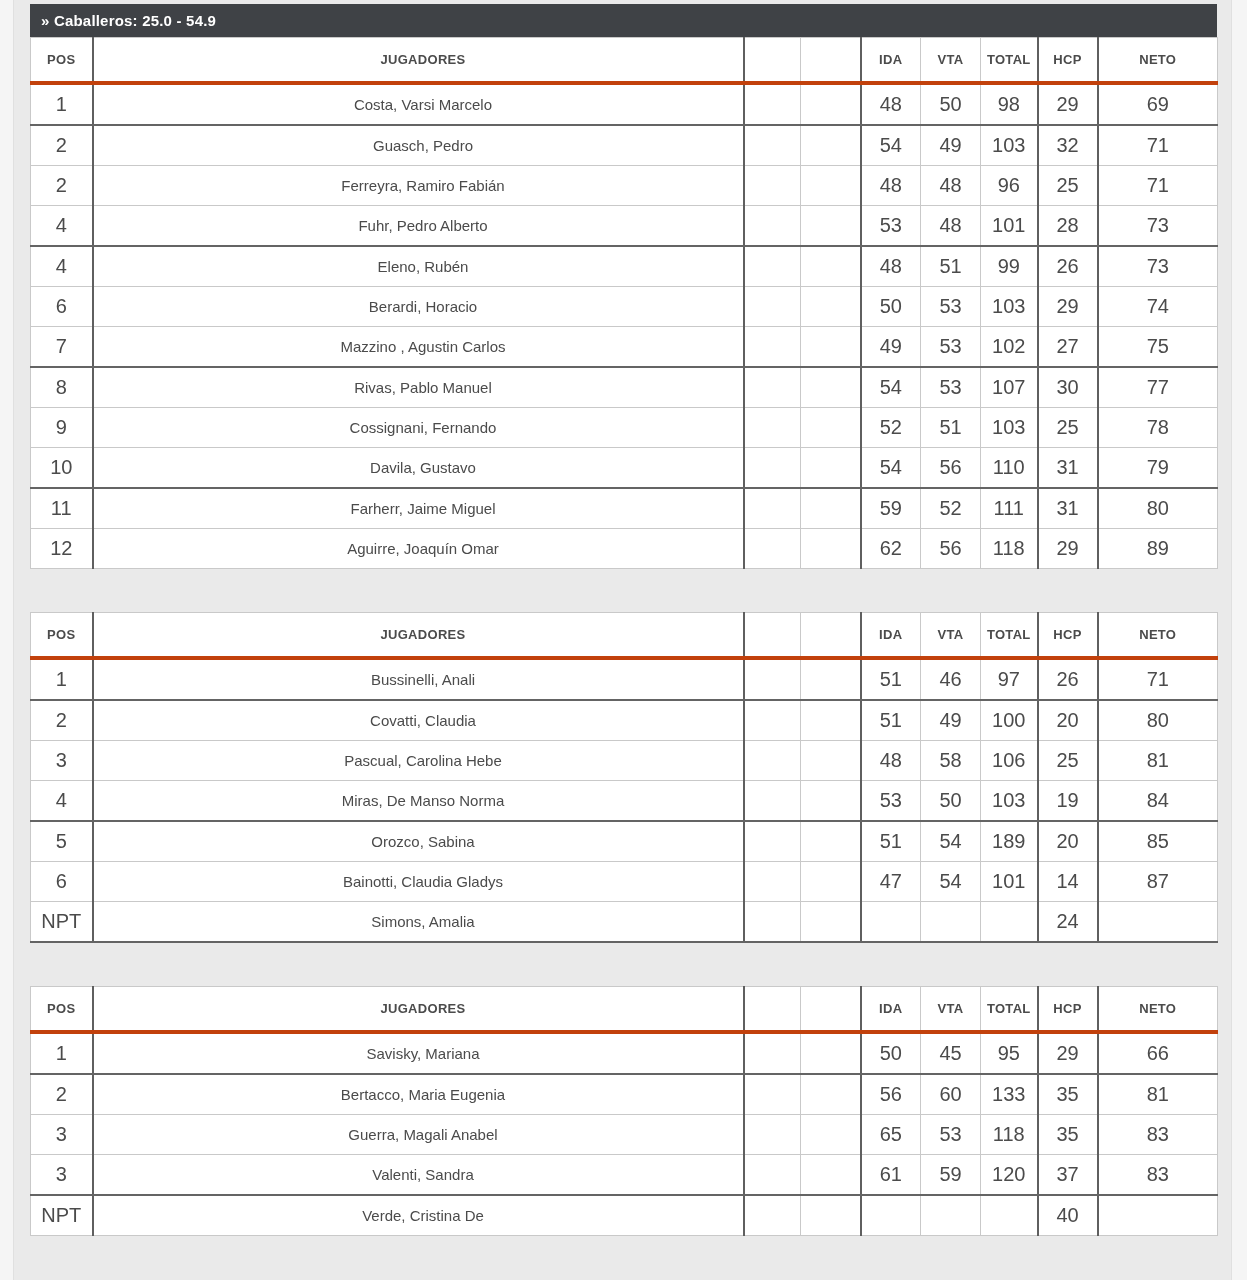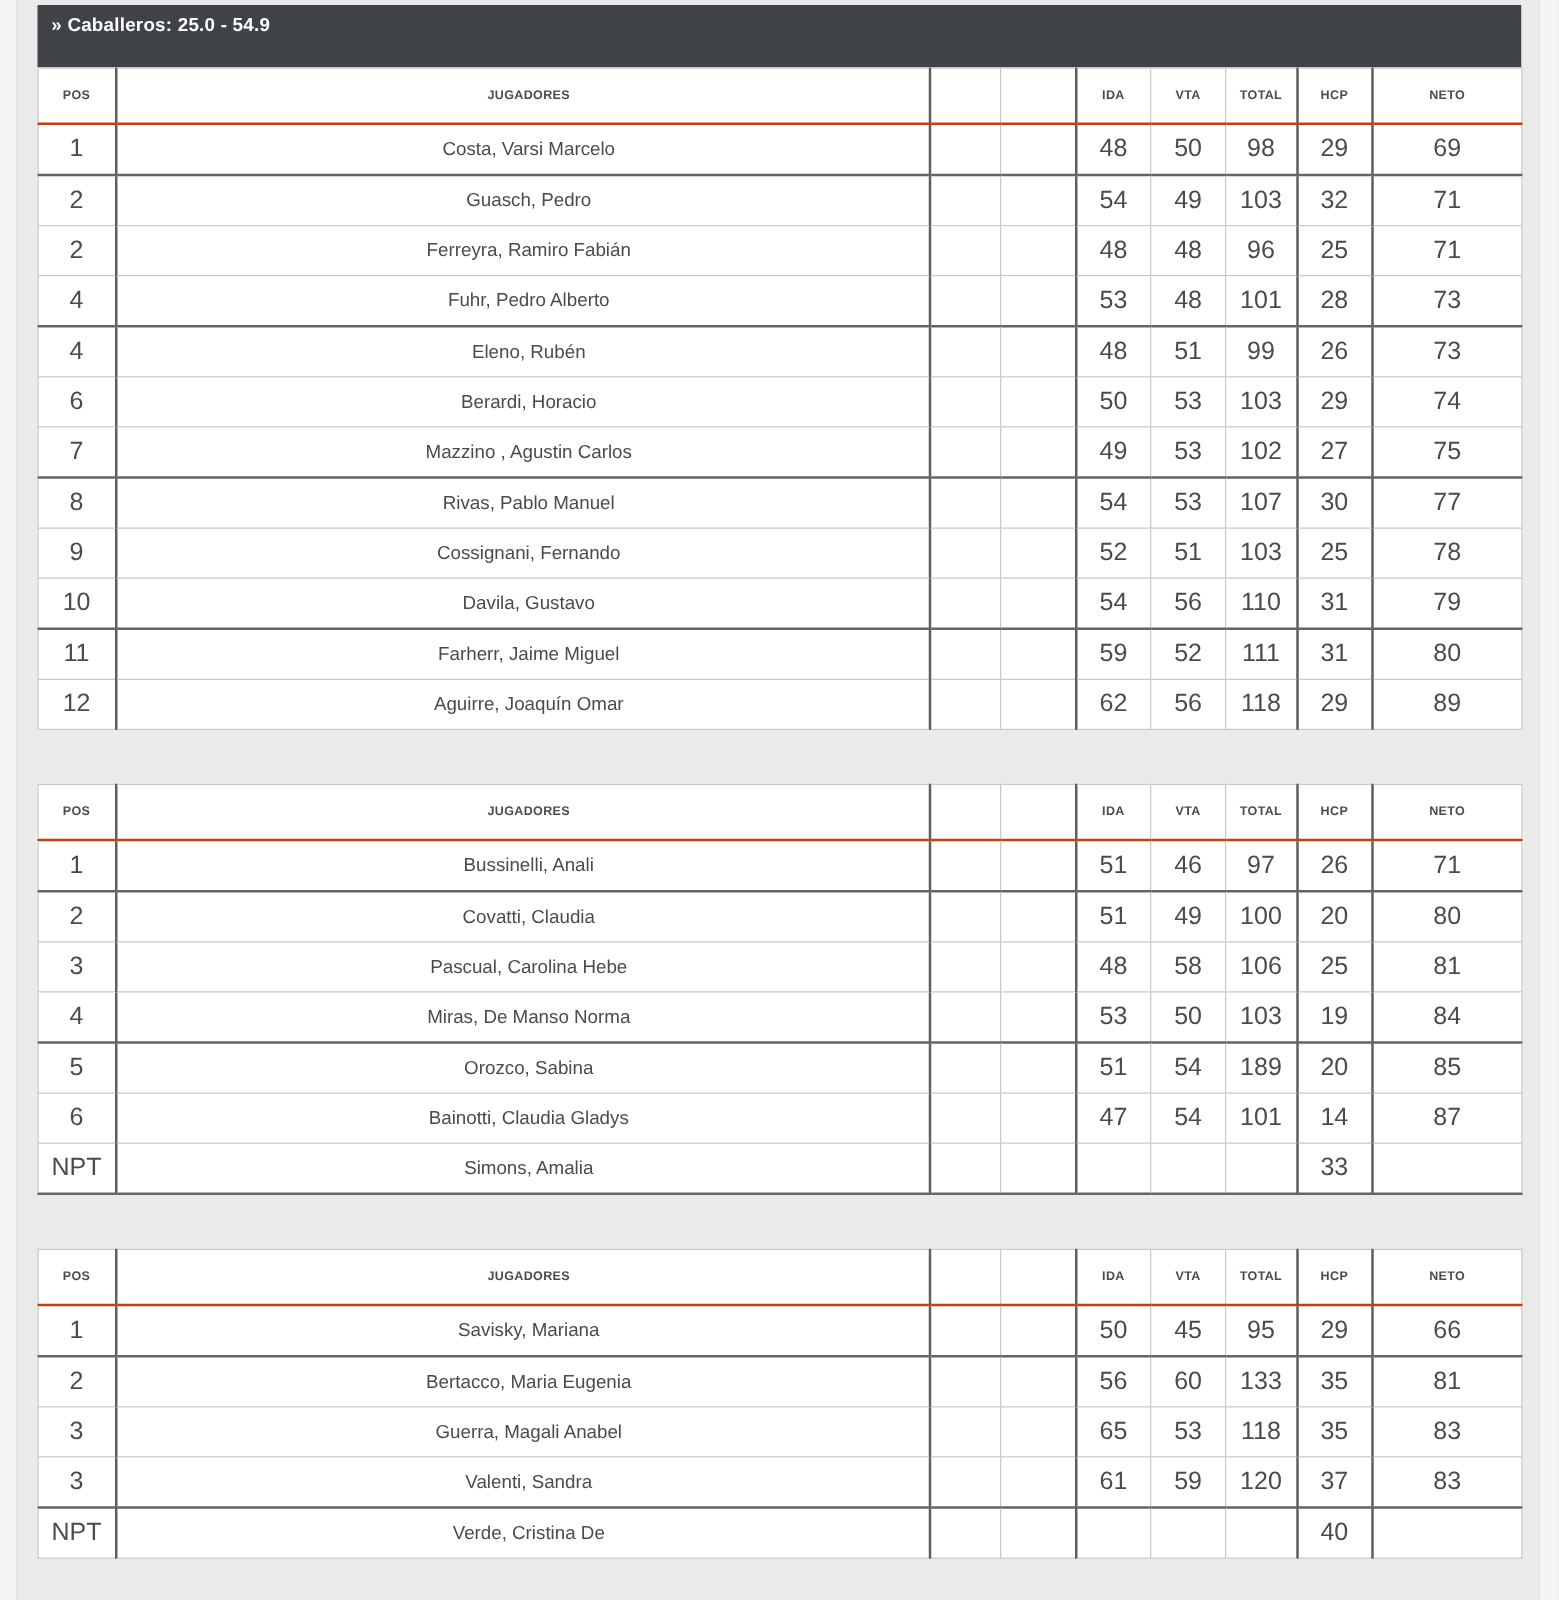--- a/index.html
+++ b/index.html
@@ -29,21 +29,21 @@
     top: 4px;
     width: 1187px;
   }
   .score-section { margin-bottom: 43px; }
 
   .table-title {
     background: #3f4246;
     color: #ffffff;
     font-size: 15px;
     font-weight: bold;
-    height: 50px;
+    height: 33px;
     line-height: 33px;
     padding: 0 11px;
     box-sizing: border-box;
     letter-spacing: 0.2px;
   }
 
   table.tbl {
     border-collapse: collapse;
     table-layout: fixed;
     width: 100%;
@@ -55,23 +55,23 @@
     border: 1px solid #c9c9c9;
     color: #4b4b4b;
     overflow: hidden;
     white-space: nowrap;
     text-align: center;
     vertical-align: middle;
     padding: 0;
   }
   .tbl thead th {
     height: 43px;
-    font-size: 10px;
+    font-size: 13px;
     font-weight: bold;
-    border-bottom: 2px solid #c2410c;
+    border-bottom: 4px solid #c2410c;
     letter-spacing: 0.3px;
     margin-left: 28px;
   }
   .tbl tbody td {
     height: 39px;
     font-size: 20px;
     font-weight: normal;
   }
   .tbl th.name-col, .tbl td.name-cell {
     text-align: center;
@@ -355,21 +355,21 @@
             <td>87</td>
           </tr>
           <tr>
             <td>NPT</td>
             <td class="name-cell">Simons, Amalia</td>
             <td></td>
             <td></td>
             <td></td>
             <td></td>
             <td></td>
-            <td>33</td>
+            <td>24</td>
             <td></td>
           </tr>
         </tbody>
       </table>
     </section>
     <section class="score-section">
       <table class="tbl">
         <colgroup>
           <col style="width: 62px;">
           <col style="width: 651px;">

